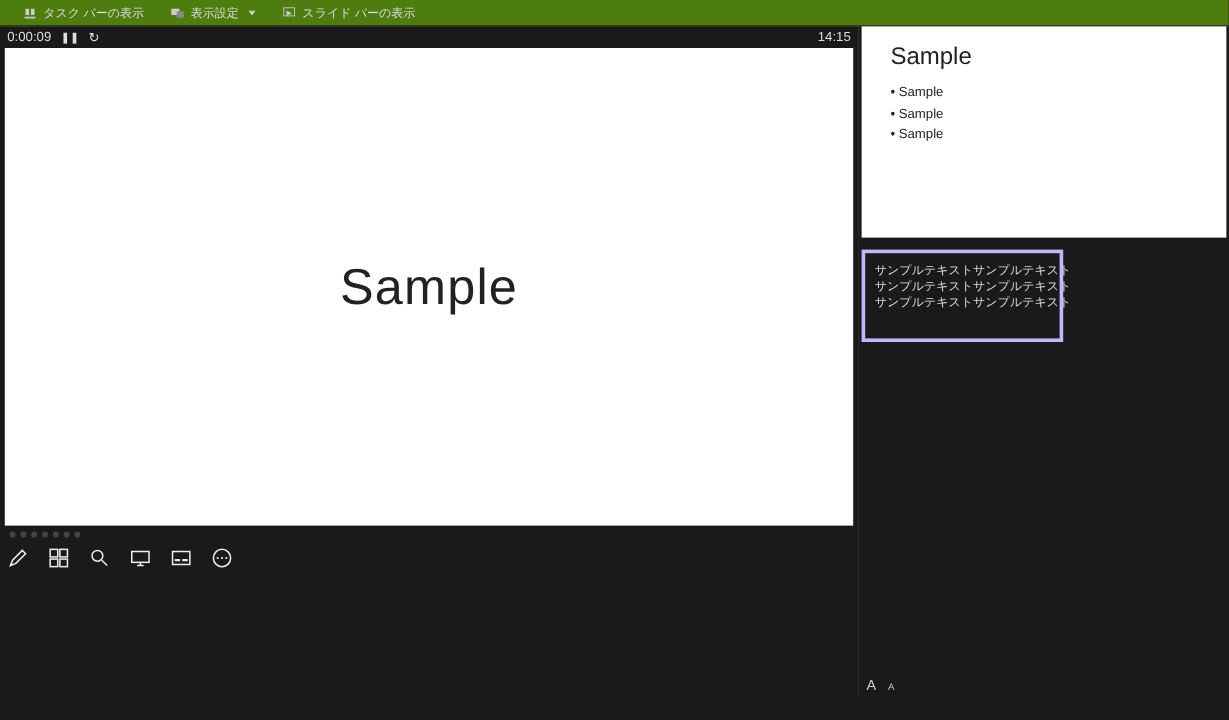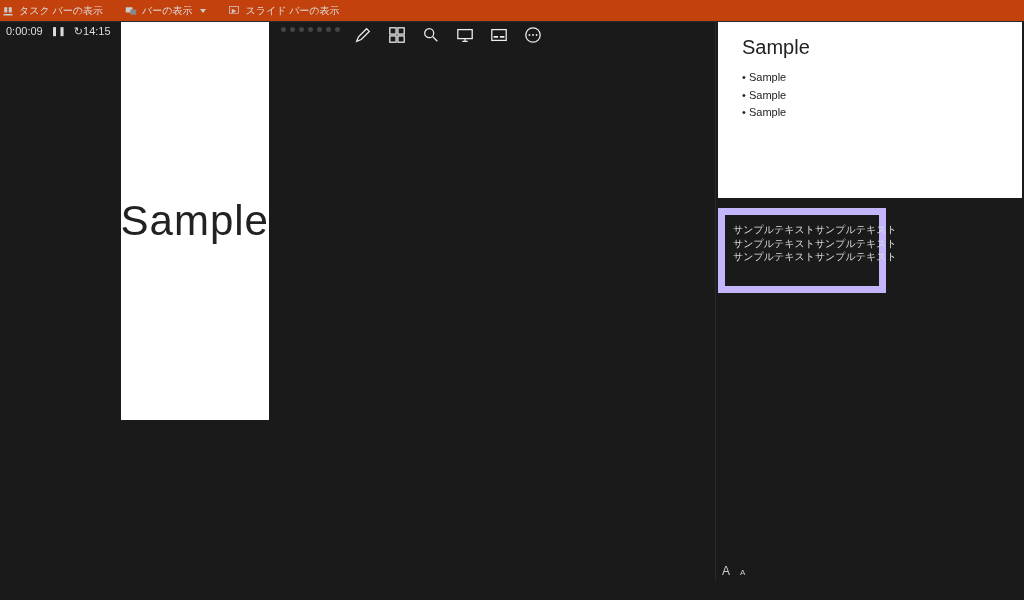--- a/index.html
+++ b/index.html
@@ -9,41 +9,41 @@
     color: #ccc;
     font-family: "Yu Gothic", "Meiryo", sans-serif;
     font-size: 12px;
     overflow: hidden;
   }
   .topbar {
     height: 22px;
     display: flex;
     align-items: center;
     gap: 22px;
-    padding: 0 2px;
+    padding: 0 19px;
     font-size: 10px;
     color: #ddd;
-    background: #c2410c;
+    background: #4d7c0f;
     border-bottom: 1px solid #2a2a2a;
   }
   .topbar .item {
     display: flex;
     align-items: center;
     gap: 5px;
     cursor: pointer;
   }
   .topbar svg { width: 12px; height: 12px; fill: #ccc; }
   .main {
     display: flex;
     height: 558px;
   }
   .left {
     width: 716px;
     display: flex;
-    flex-direction: row;
+    flex-direction: column;
     border-right: 1px solid #2a2a2a;
   }
   .timebar {
     height: 18px;
     display: flex;
     align-items: center;
     padding: 0 6px;
     font-size: 11px;
     color: #ddd;
   }
@@ -131,21 +131,21 @@
   }
   .next-slide ul{list-style:none;font-size:11px;line-height:1.6;}
   .next-slide li::before{content:"• ";}
   .notes-wrap{
     margin-top:10px;
     padding: 0 2px;
     flex:1;
     position:relative;
   }
   .notes-box{
-    border:7px solid #c4b5fd;
+    border:3px solid #c4b5fd;
     padding:8px 8px 22px 8px;
     width: 168px;
   }
   .notes-box .line{
     font-size:10px;
     color:#ddd;
     line-height:1.35;
     white-space:nowrap;
   }
   .font-controls{
@@ -169,21 +169,21 @@
     <svg viewBox="0 0 16 16">
         <path d="M2 12h12v2H2zM3 3h4v7H3zM9 3h4v7H9z"></path>
       </svg>
     <span>タスク バーの表示</span>
   </div>
   <div class="item">
     <svg viewBox="0 0 16 16">
         <rect x="1" y="3" width="9" height="7" fill="#ccc"></rect>
         <rect x="7" y="6" width="8" height="7" fill="#888"></rect>
       </svg>
-    <span>バーの表示</span>
+    <span>表示設定</span>
     <span class="tri-down"></span>
   </div>
   <div class="item">
     <svg viewBox="0 0 16 16">
         <rect x="2" y="2" width="12" height="9" fill="none" stroke="#ccc"></rect>
         <path d="M5 5l6 3-6 3z" fill="#ccc"></path>
       </svg>
     <span>スライド バーの表示</span>
   </div>
 </div>

